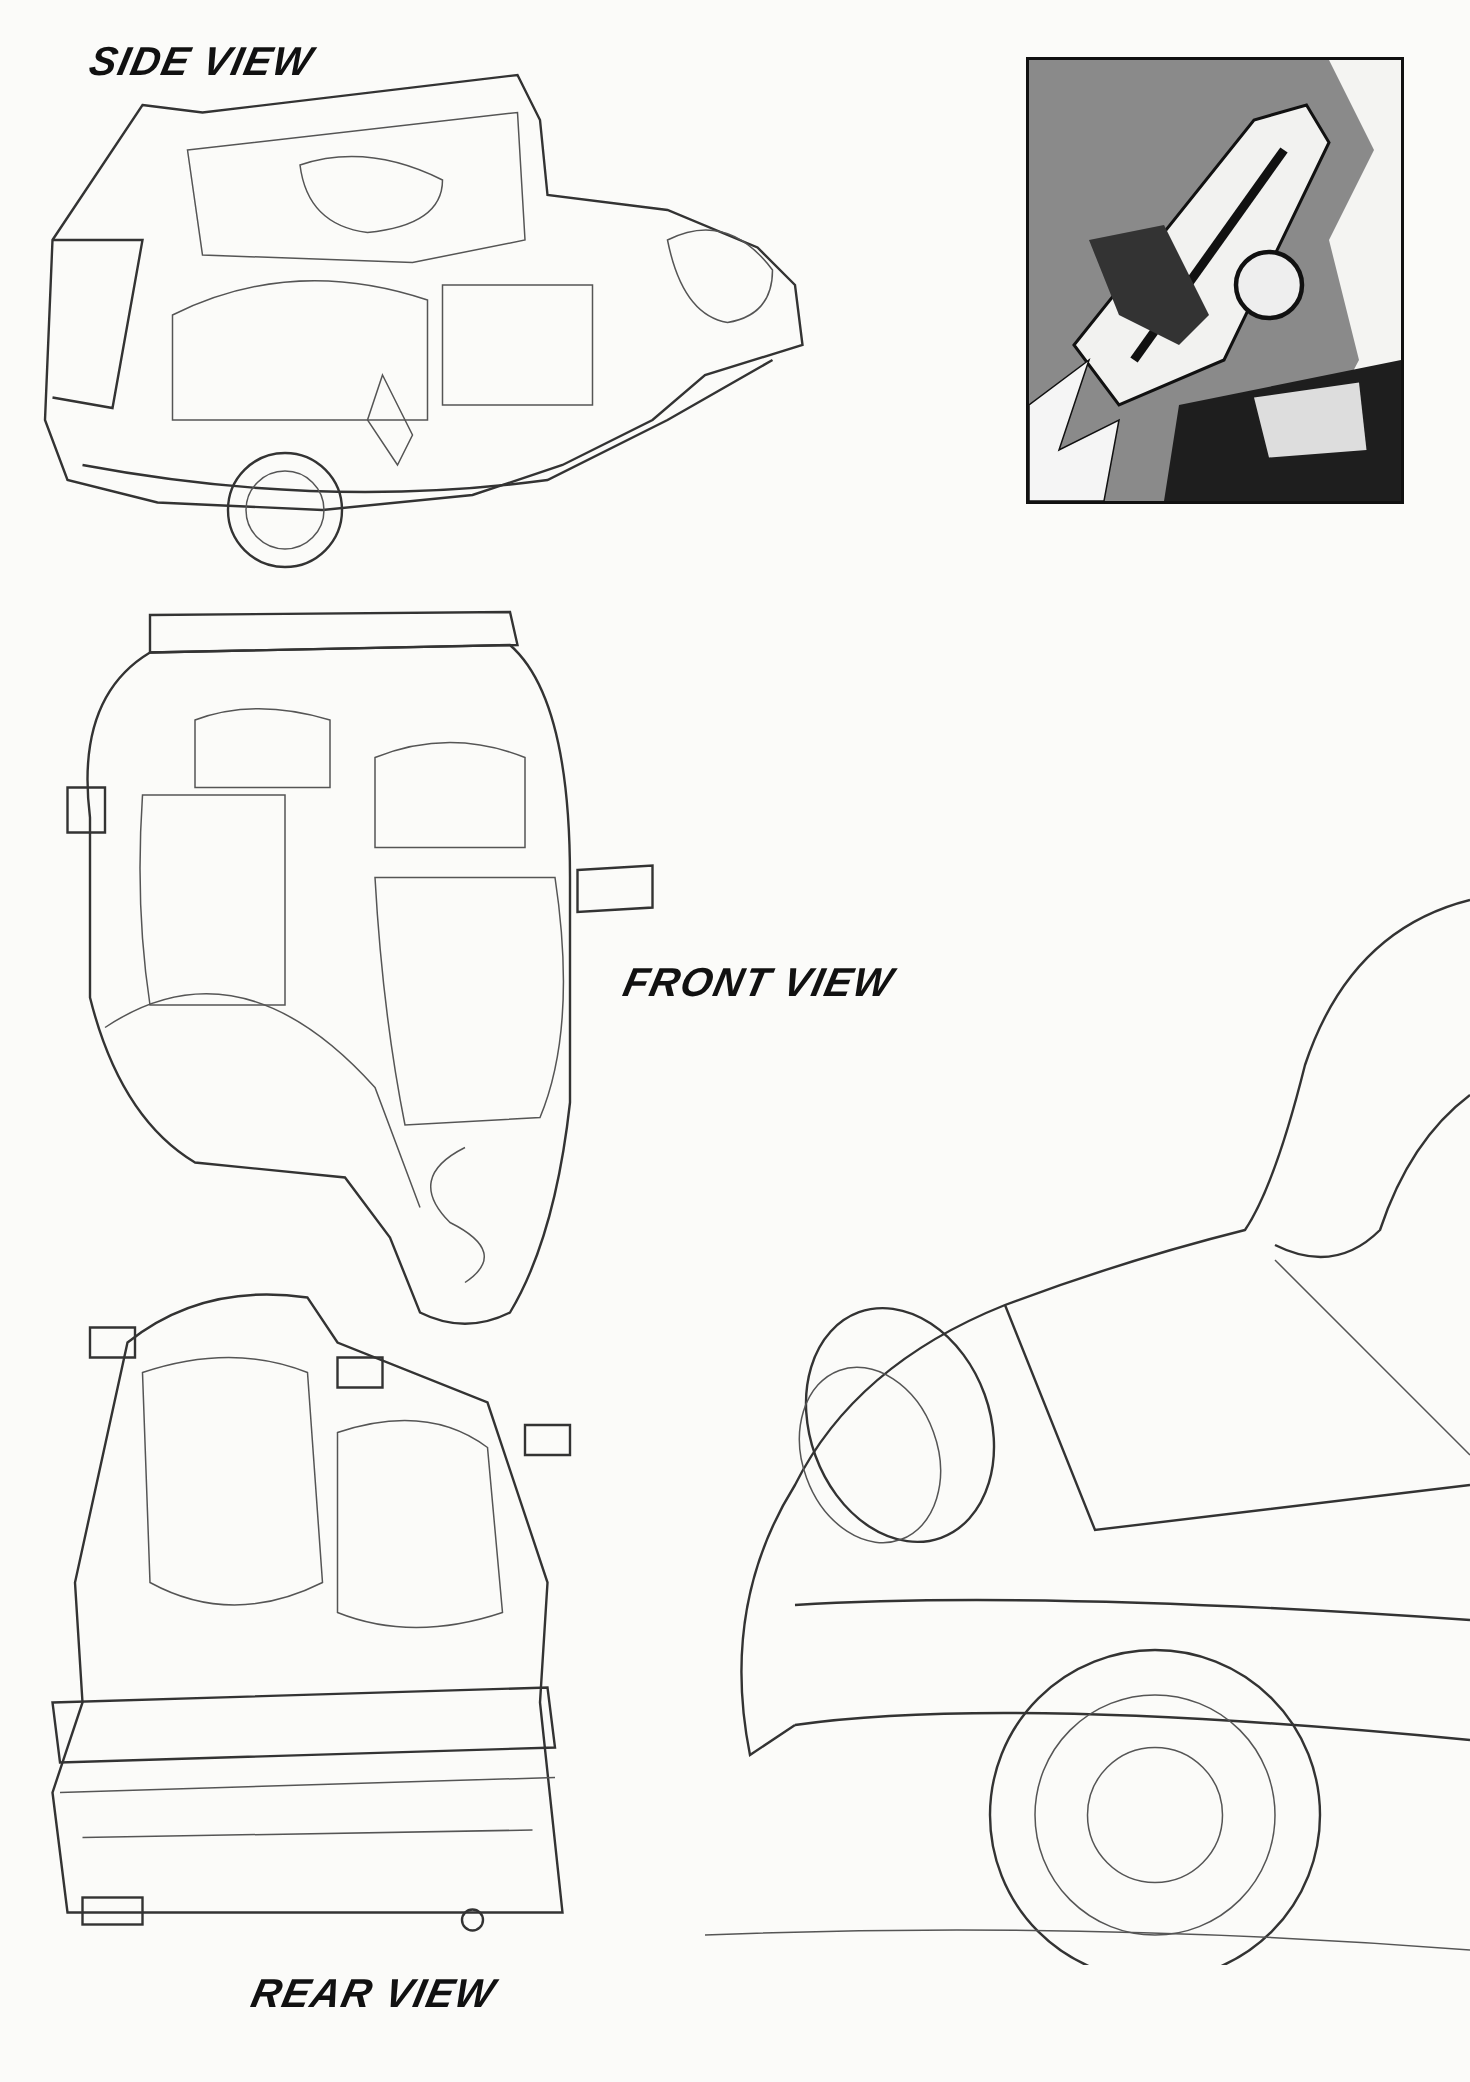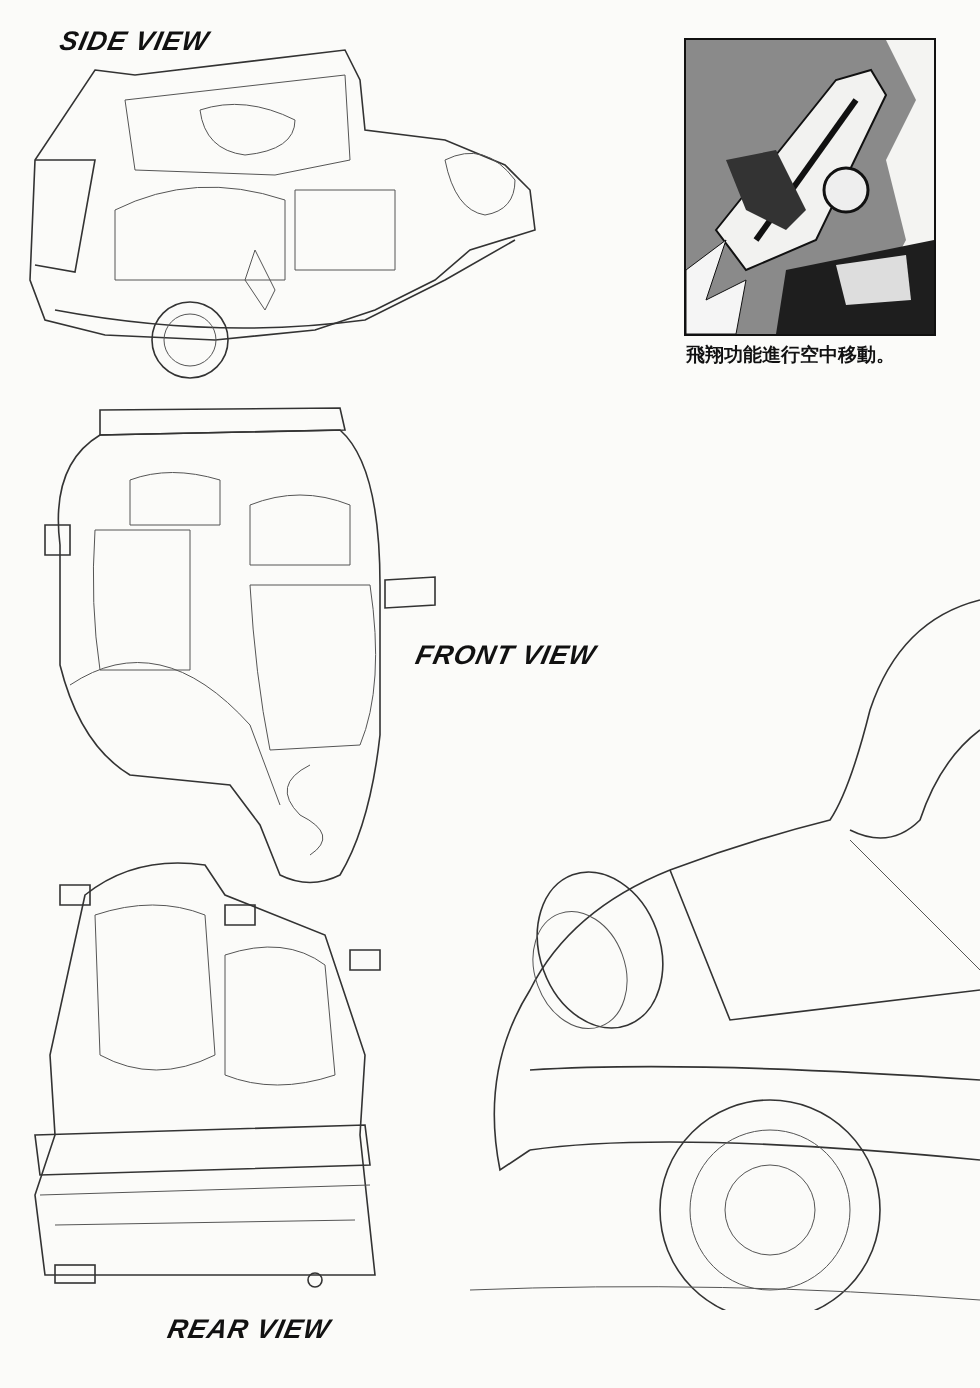--- a/index.html
+++ b/index.html
@@ -42,21 +42,20 @@
     <path d="M30 190 L150 40 L185 30 L200 55 L130 200 L60 230 Z" fill="#f2f2f0" stroke="#111" stroke-width="2"></path>
     <path d="M70 200 L170 60" stroke="#111" stroke-width="6"></path>
     <circle cx="160" cy="150" r="22" fill="#eee" stroke="#111" stroke-width="3"></circle>
     <path d="M40 120 L90 110 L120 170 L100 190 L60 170 Z" fill="#333"></path>
     <path d="M100 230 L248 200 L248 294 L90 294 Z" fill="#1e1e1e"></path>
     <path d="M150 225 L220 215 L225 260 L160 265 Z" fill="#ddd"></path>
     <path d="M0 230 L40 200 L20 260 L60 240 L50 294 L0 294 Z" fill="#f5f5f5" stroke="#111"></path>
   </svg>
 </div>
 <div class="caption">
-  <div>飛翔功能進行空中移動。</div>
 </div>
 
 <svg class="sk" style="left:40px;top:405px" width="400" height="490" viewBox="0 0 400 490">
   <path class="ln" d="M60 5 L300 3 L305 25 L60 30 Z"></path>
   <path class="ln" d="M20 140 Q10 60 60 30 L300 25 Q340 60 340 180 L340 330 Q330 420 300 470 Q270 485 240 470 L220 420 L190 380 L90 370 Q40 340 20 260 Z"></path>
   <path class="ln" d="M5 120 L30 120 L30 150 L5 150 Z"></path>
   <path class="ln" d="M345 175 L395 172 L395 200 L345 203 Z"></path>
   <path class="lt" d="M55 125 L150 125 L150 265 L60 265 Q50 200 55 125 Z"></path>
   <path class="lt" d="M210 180 L330 180 Q345 280 320 340 L230 345 Q215 270 210 180 Z"></path>
   <path class="lt" d="M210 100 Q260 80 310 100 L310 160 L210 160 Z"></path>

